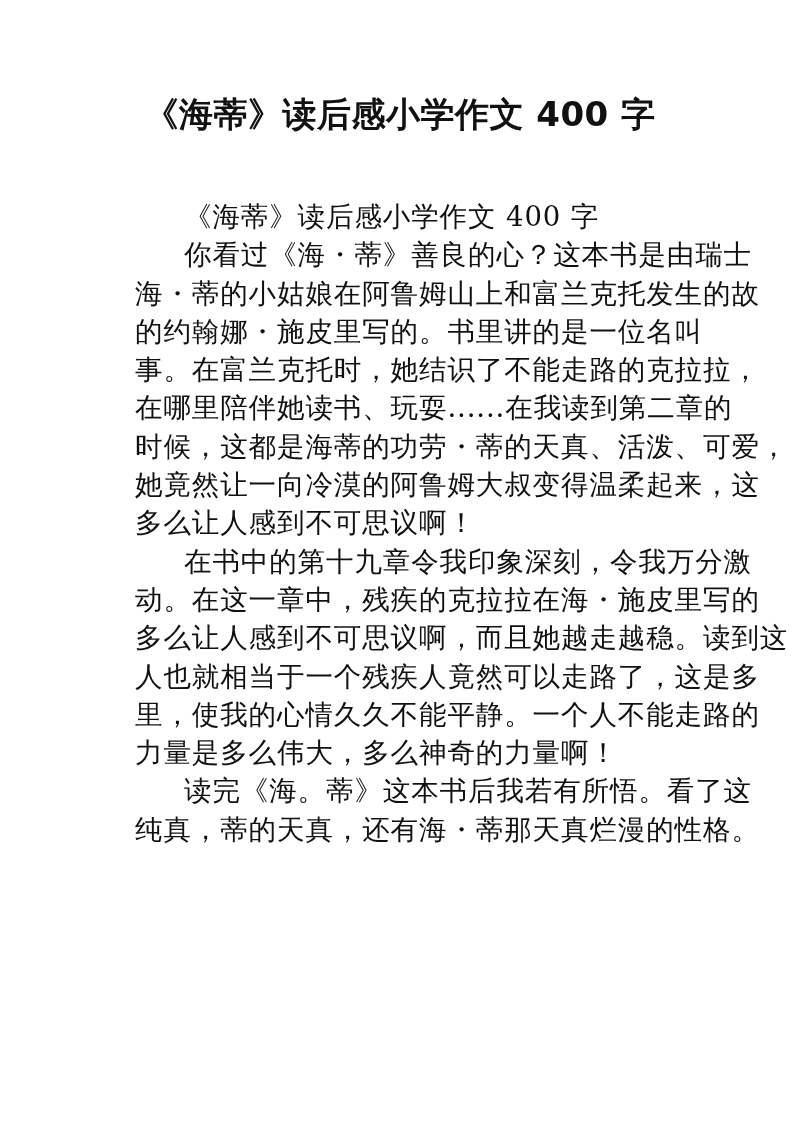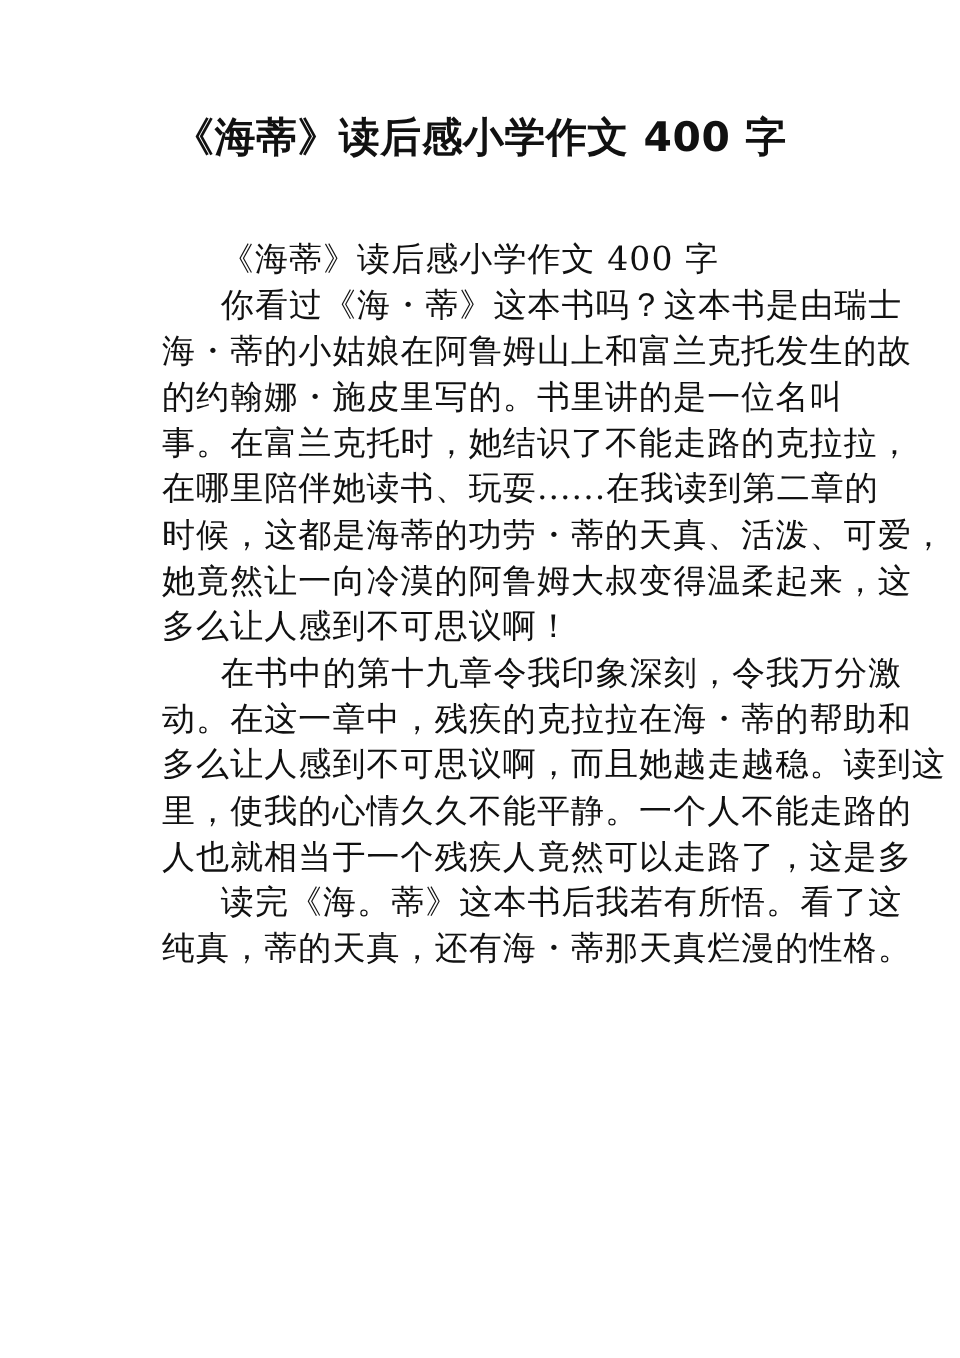--- a/index.html
+++ b/index.html
@@ -13,28 +13,29 @@
           letter-spacing: 0.9px; }
   .line.indent { padding-left: 49px; }
 </style>
 </head>
 <body>
 
 <div class="title">《海蒂》读后感小学作文 400 字</div>
 
 <div class="body">
   <div class="line indent">《海蒂》读后感小学作文 400 字</div>
-  <div class="line indent">你看过《海・蒂》这本书吗？这本书是由瑞士</div>
+  <div class="line indent">你看过《海・蒂》善良的心？这本书是由瑞士</div>
   <div class="line">海・蒂的小姑娘在阿鲁姆山上和富兰克托发生的故</div>
   <div class="line">的约翰娜・施皮里写的。书里讲的是一位名叫</div>
   <div class="line">事。在富兰克托时，她结识了不能走路的克拉拉，</div>
   <div class="line">在哪里陪伴她读书、玩耍......在我读到第二章的</div>
   <div class="line">时候，这都是海蒂的功劳・蒂的天真、活泼、可爱，</div>
   <div class="line">她竟然让一向冷漠的阿鲁姆大叔变得温柔起来，这</div>
   <div class="line">多么让人感到不可思议啊！</div>
   <div class="line indent">在书中的第十九章令我印象深刻，令我万分激</div>
-  <div class="line">动。在这一章中，残疾的克拉拉在海・蒂的帮助和</div>
+  <div class="line">动。在这一章中，残疾的克拉拉在海・施皮里写的</div>
   <div class="line">多么让人感到不可思议啊，而且她越走越稳。读到这</div>
+  <div class="line">人也就相当于一个残疾人竟然可以走路了，这是多</div>
   <div class="line">里，使我的心情久久不能平静。一个人不能走路的</div>
-  <div class="line">人也就相当于一个残疾人竟然可以走路了，这是多</div>
+  <div class="line">力量是多么伟大，多么神奇的力量啊！</div>
   <div class="line indent">读完《海。蒂》这本书后我若有所悟。看了这</div>
   <div class="line">纯真，蒂的天真，还有海・蒂那天真烂漫的性格。</div>
 </div>
 
 </body></html>

